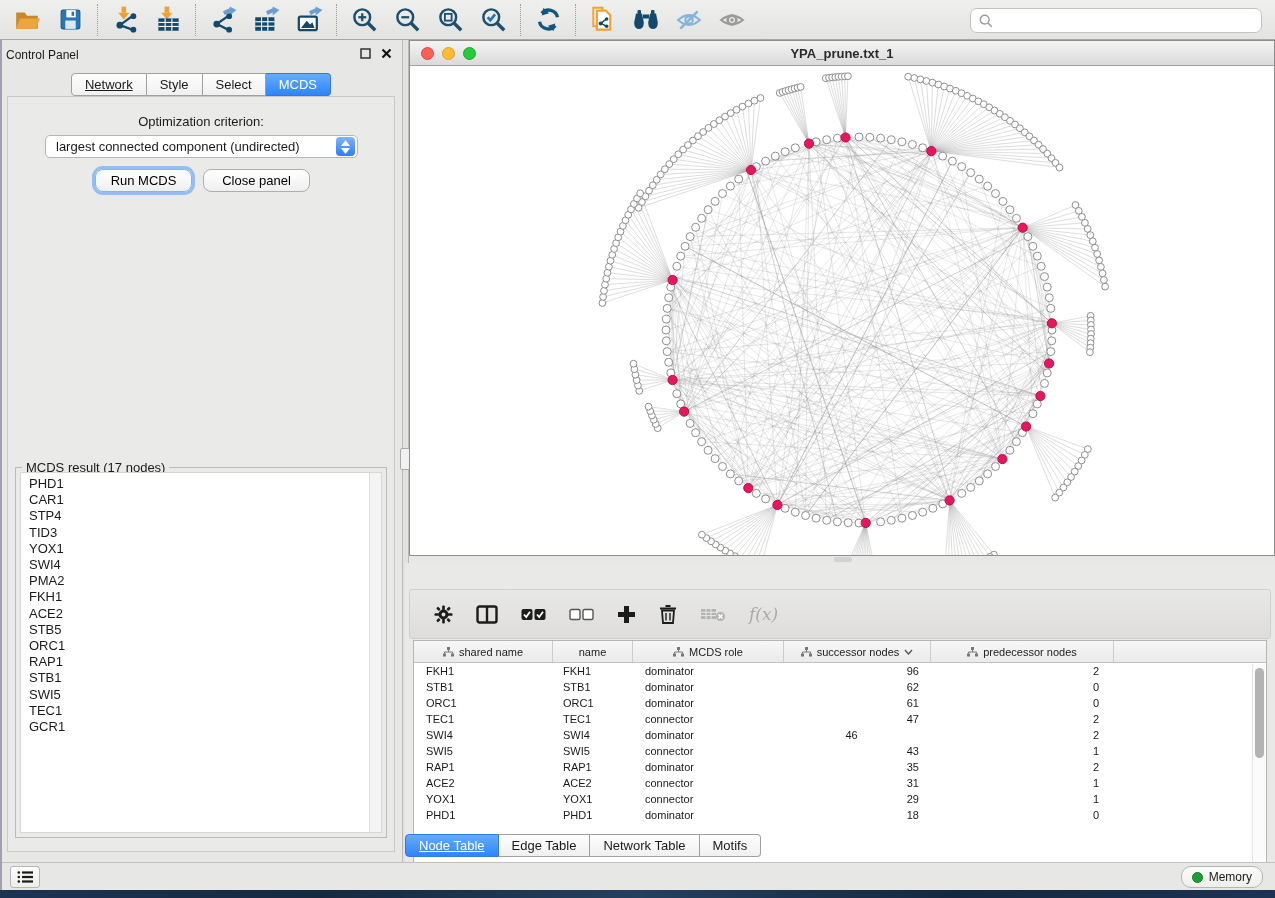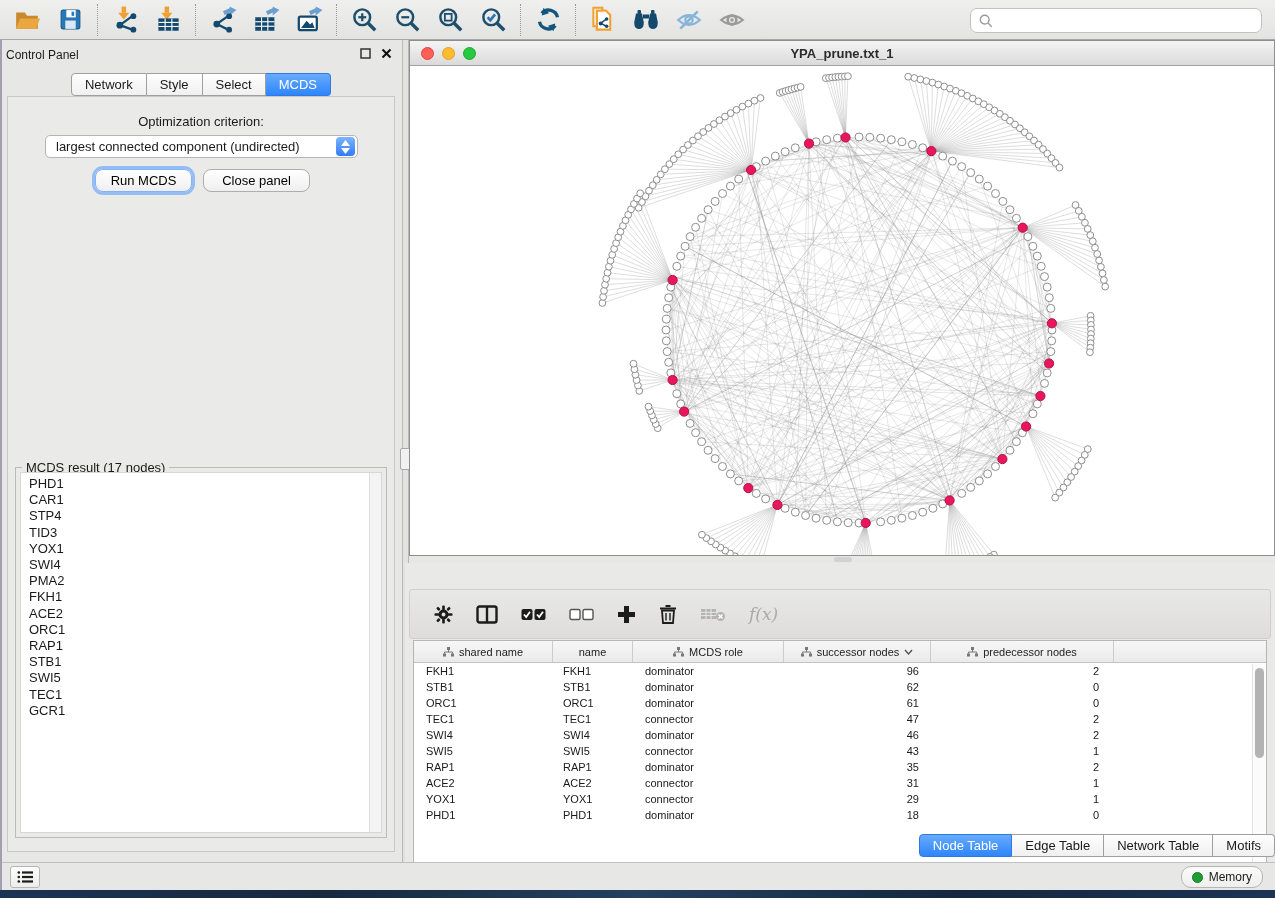--- a/index.html
+++ b/index.html
@@ -18,21 +18,21 @@
   .search-box input { border:none; outline:none; flex:1; font-size:12px; font-family:"Liberation Sans",sans-serif; background:transparent; }
 
   
   .control-panel { position:absolute; left:0; top:40px; width:402px; height:822px; background:#e7e7e5; }
   .panel-header { position:absolute; left:0; top:0; width:100%; height:30px; display:flex; align-items:center; }
   .panel-title { font-size:12px; padding-left:6px; }
   .win-icons { position:absolute; right:10px; top:8px; display:flex; gap:10px; }
   .seg-tabs { position:absolute; top:33px; left:0; width:100%; display:flex; justify-content:center; }
   .seg-tab { border:1px solid #9f9f9f; border-left:none; background:linear-gradient(#fefefe,#f0f0f0);
     font-size:13px; padding:3px 13px; cursor:default; white-space:nowrap; }
-  .seg-tab:first-child { border-left:1px solid #9f9f9f; border-radius:4px 0 0 4px; }
+  .seg-tab:first-child { border-left:1px solid #9f9f9f; border-radius:4px 0 0 4px;text-decoration:underline; }
   .seg-tab:last-child { border-radius:0 4px 4px 0; }
   .seg-tab.active { background:linear-gradient(#67abfe,#2e85fc); color:#fff; border-color:#2e7ae2; }
   .tab-content { position:absolute; left:7px; right:7px; top:56px; bottom:10px;
     border:1px solid #c9c9c9; background:#eaeae8; }
   .opt-label { position:absolute; top:17px; width:100%; text-align:center; font-size:13px; }
   .dropdown { position:absolute; left:37px; top:38px; width:313px; height:23px; background:#fff;
     border:1px solid #b5b5b5; border-radius:5px; display:flex; align-items:center; }
   .dropdown-text { flex:1; font-size:13px; padding-left:10px; white-space:nowrap; }
   .dropdown-stepper { width:19px; height:19px; margin-right:2px; border-radius:4px;
     background:linear-gradient(#7db4fd,#2f7cf8); display:flex; flex-direction:column;
@@ -80,21 +80,21 @@
   .data-table { position:absolute; left:8px; top:77px; width:854px; height:230px; background:#fff;
     border:1px solid #b5b5b5; overflow:hidden; }
   .dt-header { display:flex; height:22px; background:linear-gradient(#f7f7f7,#eaeaea);
     border-bottom:1px solid #c2c2c2; }
   .dt-hcell { display:flex; align-items:center; justify-content:center; gap:5px; font-size:11px;
     border-right:1px solid #cccccc; height:100%; color:#222; }
   .dt-row { display:flex; height:16px; align-items:center; }
   .dt-cell { font-size:11px; height:16px; line-height:16px; white-space:nowrap; overflow:hidden; }
   .dt-scroll { position:absolute; right:1px; top:23px; bottom:1px; width:13px; background:#fbfbfb; border-left:1px solid #e4e4e4; }
   .dt-thumb { position:absolute; left:2px; top:4px; width:9px; height:90px; background:#b3b3b3; border-radius:5px; }
-  .tp-tabs { position:absolute; left:0; right:0; top:271px; display:flex; justify-content:flex-end; }
+  .tp-tabs { position:absolute; left:0; right:0; top:271px; display:flex; justify-content:flex-start; }
 
   
   .status-bar { position:absolute; left:0; top:862px; width:1275px; height:28px; background:#e7e7e5;
     border-top:1px solid #c0c0c0; }
   .list-btn { position:absolute; left:10px; top:3px; width:30px; height:22px;
     background:linear-gradient(#fdfdfd,#ededeb); border:1px solid #b5b5b5; border-radius:3px;
     display:flex; align-items:center; justify-content:center; }
   .memory-btn { position:absolute; right:12px; top:3px; height:22px; padding:0 10px;
     background:linear-gradient(#fbfbf9,#eeeeec); border:1px solid #b5b5b5; border-radius:10px;
     display:flex; align-items:center; gap:6px; font-size:12px; }
@@ -314,20 +314,21 @@
         <div style="padding-top:3px;">
             <div class="result-item">PHD1</div>
             <div class="result-item">CAR1</div>
             <div class="result-item">STP4</div>
             <div class="result-item">TID3</div>
             <div class="result-item">YOX1</div>
             <div class="result-item">SWI4</div>
             <div class="result-item">PMA2</div>
             <div class="result-item">FKH1</div>
             <div class="result-item">ACE2</div>
+            <div class="result-item">STB5</div>
             <div class="result-item">ORC1</div>
             <div class="result-item">RAP1</div>
             <div class="result-item">STB1</div>
             <div class="result-item">SWI5</div>
             <div class="result-item">TEC1</div>
             <div class="result-item">GCR1</div>
           </div>
         <div class="result-scroll"></div>
       </div>
     </div>
@@ -1301,21 +1302,21 @@
           <div class="dt-cell" style="width: 139px; text-align: left; padding-left: 12px;">TEC1</div>
           <div class="dt-cell" style="width: 80px; text-align: left; padding-left: 10px;">TEC1</div>
           <div class="dt-cell" style="width: 151px; text-align: left; padding-left: 12px;">connector</div>
           <div class="dt-cell" style="width: 147px; text-align: right; padding-right: 12px;">47</div>
           <div class="dt-cell" style="width: 183px; text-align: right; padding-right: 15px;">2</div>
         </div>
         <div class="dt-row">
           <div class="dt-cell" style="width: 139px; text-align: left; padding-left: 12px;">SWI4</div>
           <div class="dt-cell" style="width: 80px; text-align: left; padding-left: 10px;">SWI4</div>
           <div class="dt-cell" style="width: 151px; text-align: left; padding-left: 12px;">dominator</div>
-          <div class="dt-cell" style="width: 147px; text-align: right; padding-right: 12px;">46</div>
+          <div class="dt-cell" style="width: 147px; text-align: center; padding-right: 12px;">46</div>
           <div class="dt-cell" style="width: 183px; text-align: right; padding-right: 15px;">2</div>
         </div>
         <div class="dt-row">
           <div class="dt-cell" style="width: 139px; text-align: left; padding-left: 12px;">SWI5</div>
           <div class="dt-cell" style="width: 80px; text-align: left; padding-left: 10px;">SWI5</div>
           <div class="dt-cell" style="width: 151px; text-align: left; padding-left: 12px;">connector</div>
           <div class="dt-cell" style="width: 147px; text-align: right; padding-right: 12px;">43</div>
           <div class="dt-cell" style="width: 183px; text-align: right; padding-right: 15px;">1</div>
         </div>
         <div class="dt-row">

